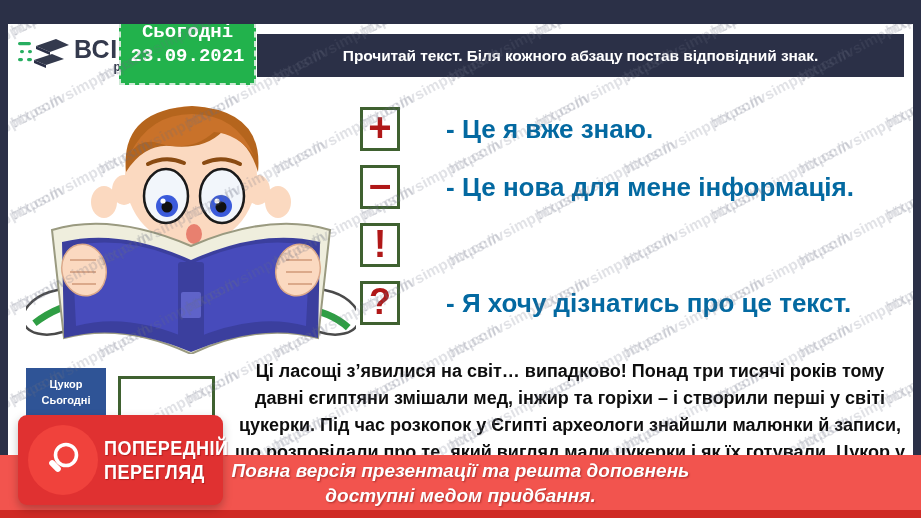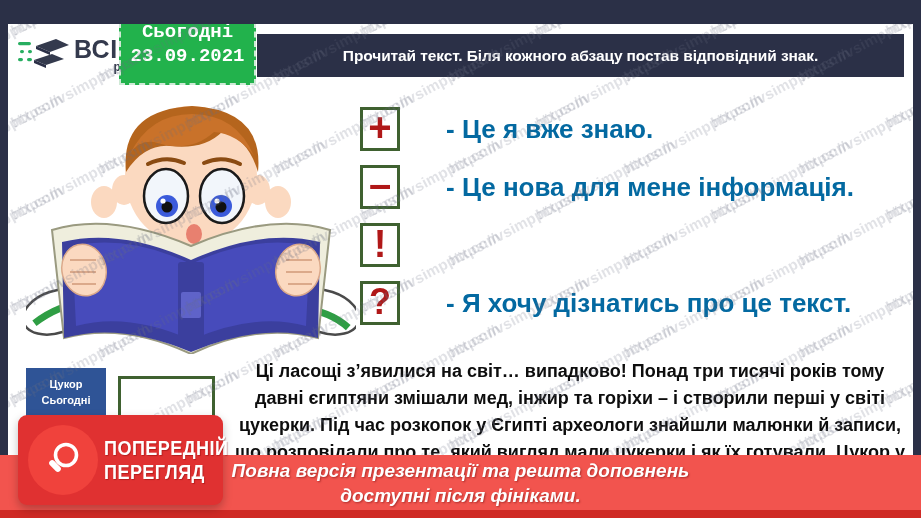--- a/index.html
+++ b/index.html
@@ -413,21 +413,21 @@
       <span class="wm" style="left: 613px; top: 506px;">https://vsimpptx.com</span>
       <span class="wm" style="left: 788px; top: 506px;">https://vsimpptx.com</span>
     </div>
 </div>
 
 <div id="slideno">13</div>
 
 <div id="overlay">
   <div class="msg">
     <span>Повна версія презентації та решта доповнень</span>
-    <span>доступні після фініками.</span>
+    <span>доступні медом придбання.</span>
   </div>
   <div class="bar"></div>
 </div>
 
 <div id="preview">
   <div class="circ">
     <svg width="42" height="42" viewBox="0 0 42 42">
       <circle cx="24" cy="16" r="10.5" fill="none" stroke="#ffffff" stroke-width="3.6"></circle>
       <rect x="6" y="24" width="14" height="6" rx="3" fill="#ffffff" transform="rotate(45 13 27)"></rect>
     </svg>

